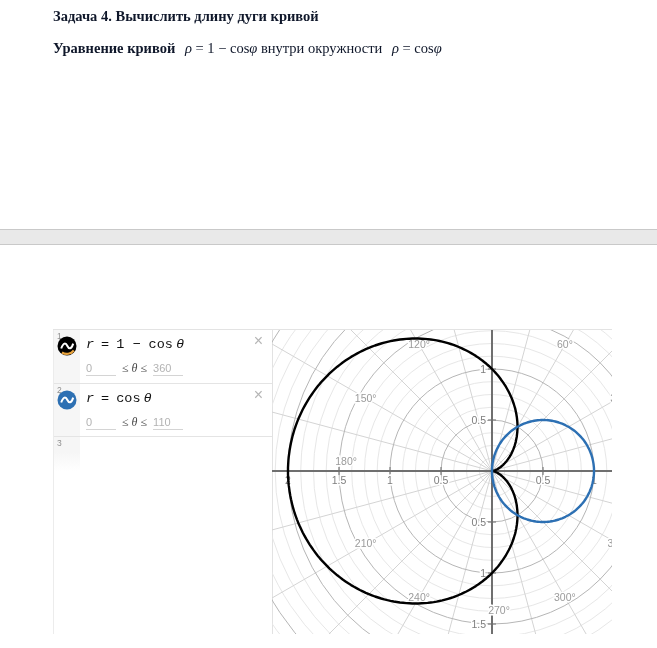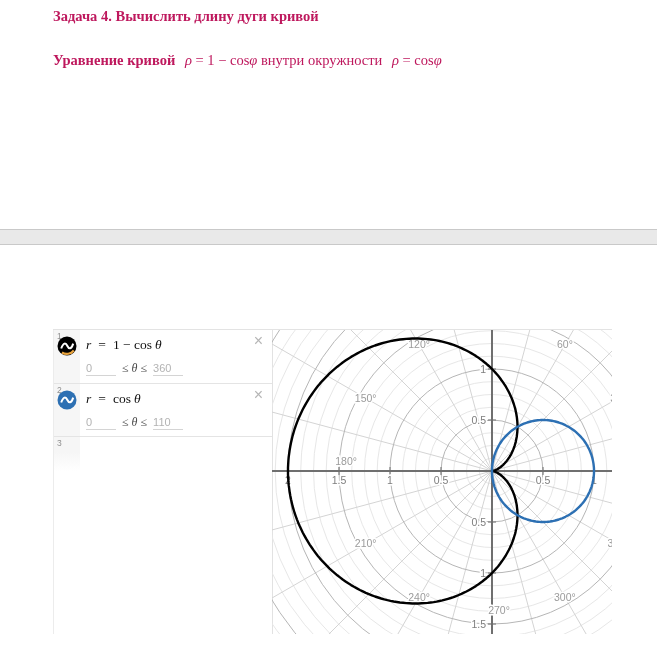--- a/index.html
+++ b/index.html
@@ -1,43 +1,43 @@
 <!DOCTYPE html>
 <html><head>
 <meta charset="utf-8">
 <style>
   html,body{margin:0;padding:0;}
   body{width:657px;height:648px;position:relative;background:#ffffff;
        font-family:"Liberation Sans",sans-serif;overflow:hidden;}
 
   
-  .doc-header{position:absolute;left:53px;top:6px;width:560px;color:#be185d;}
+  .doc-header{position:absolute;left:53px;top:6px;width:560px;color:#0f172a;}
   .doc-line1{font-family:"Liberation Serif",serif;font-weight:bold;font-size:14.5px;line-height:20px;}
-  .doc-line2{margin-top:24px;font-family:"Liberation Serif",serif;font-size:14.5px;line-height:20px;}
+  .doc-line2{margin-top:12px;font-family:"Liberation Serif",serif;font-size:14.5px;line-height:20px;}
   .doc-line2 .b{font-weight:bold;}
   .math{font-family:"Liberation Serif",serif;}
   .math .v{font-style:italic;}
   .math .m{font-style:normal;}
   .gap{display:inline-block;width:6px;}
 
   
   .divider{position:absolute;left:0;top:229px;width:657px;height:14px;background:#e9e9e9;
            border-top:1px solid #c9c9c9;border-bottom:1px solid #c9c9c9;}
 
   
   .widget{position:absolute;left:53px;top:329px;width:559px;height:304px;background:#fff;
           border-top:1px solid #e3e3e3;}
   .panel{position:absolute;left:0;top:0;width:218px;height:304px;background:#fff;
          border-left:1px solid #ececec;border-right:1px solid #e2e2e2;}
   .exp-row{position:relative;width:100%;border-bottom:1px solid #e4e4e4;}
   .row1{height:53px;} .row2{height:52px;}
   .gutter{position:absolute;left:0;top:0;width:26px;height:100%;background:#f6f6f6;}
   .row-num{position:absolute;left:3px;top:1px;font-size:8.5px;color:#8f8f8f;}
   .curve-icon{position:absolute;left:3px;top:6px;width:20px;height:20px;cursor:pointer;}
-  .expr{position:absolute;left:32px;top:7px;font-family:Liberation Serif, serif;font-size:13.5px;color:#111;white-space:nowrap;}
+  .expr{position:absolute;left:32px;top:7px;font-family:Liberation Mono, monospace;font-size:13.5px;color:#111;white-space:nowrap;}
   .expr .mvar{font-style:italic;}
   .expr .mop{margin:0 7px;}
   .expr .mvar2{font-style:italic;margin-left:3px;}
   .slider{position:absolute;left:32px;top:31px;font-size:11px;white-space:nowrap;}
   .sval{display:inline-block;width:30px;color:#b3b3b3;border-bottom:1px solid #d4d4d4;padding-bottom:1px;}
   .srel{color:#4a4a4a;margin:0 6px;font-family:"Liberation Serif",serif;font-size:12px;}
   .srel .thv{font-style:italic;margin:0 3px;}
   .close-x{position:absolute;top:3px;right:9px;font-size:16px;line-height:16px;color:#b5b5b5;cursor:pointer;}
   .row3-gutter{position:absolute;left:0;top:107px;width:26px;height:34px;
                background:linear-gradient(to bottom,#f6f6f6 0%,#f6f6f6 45%,rgba(246,246,246,0) 100%);}

